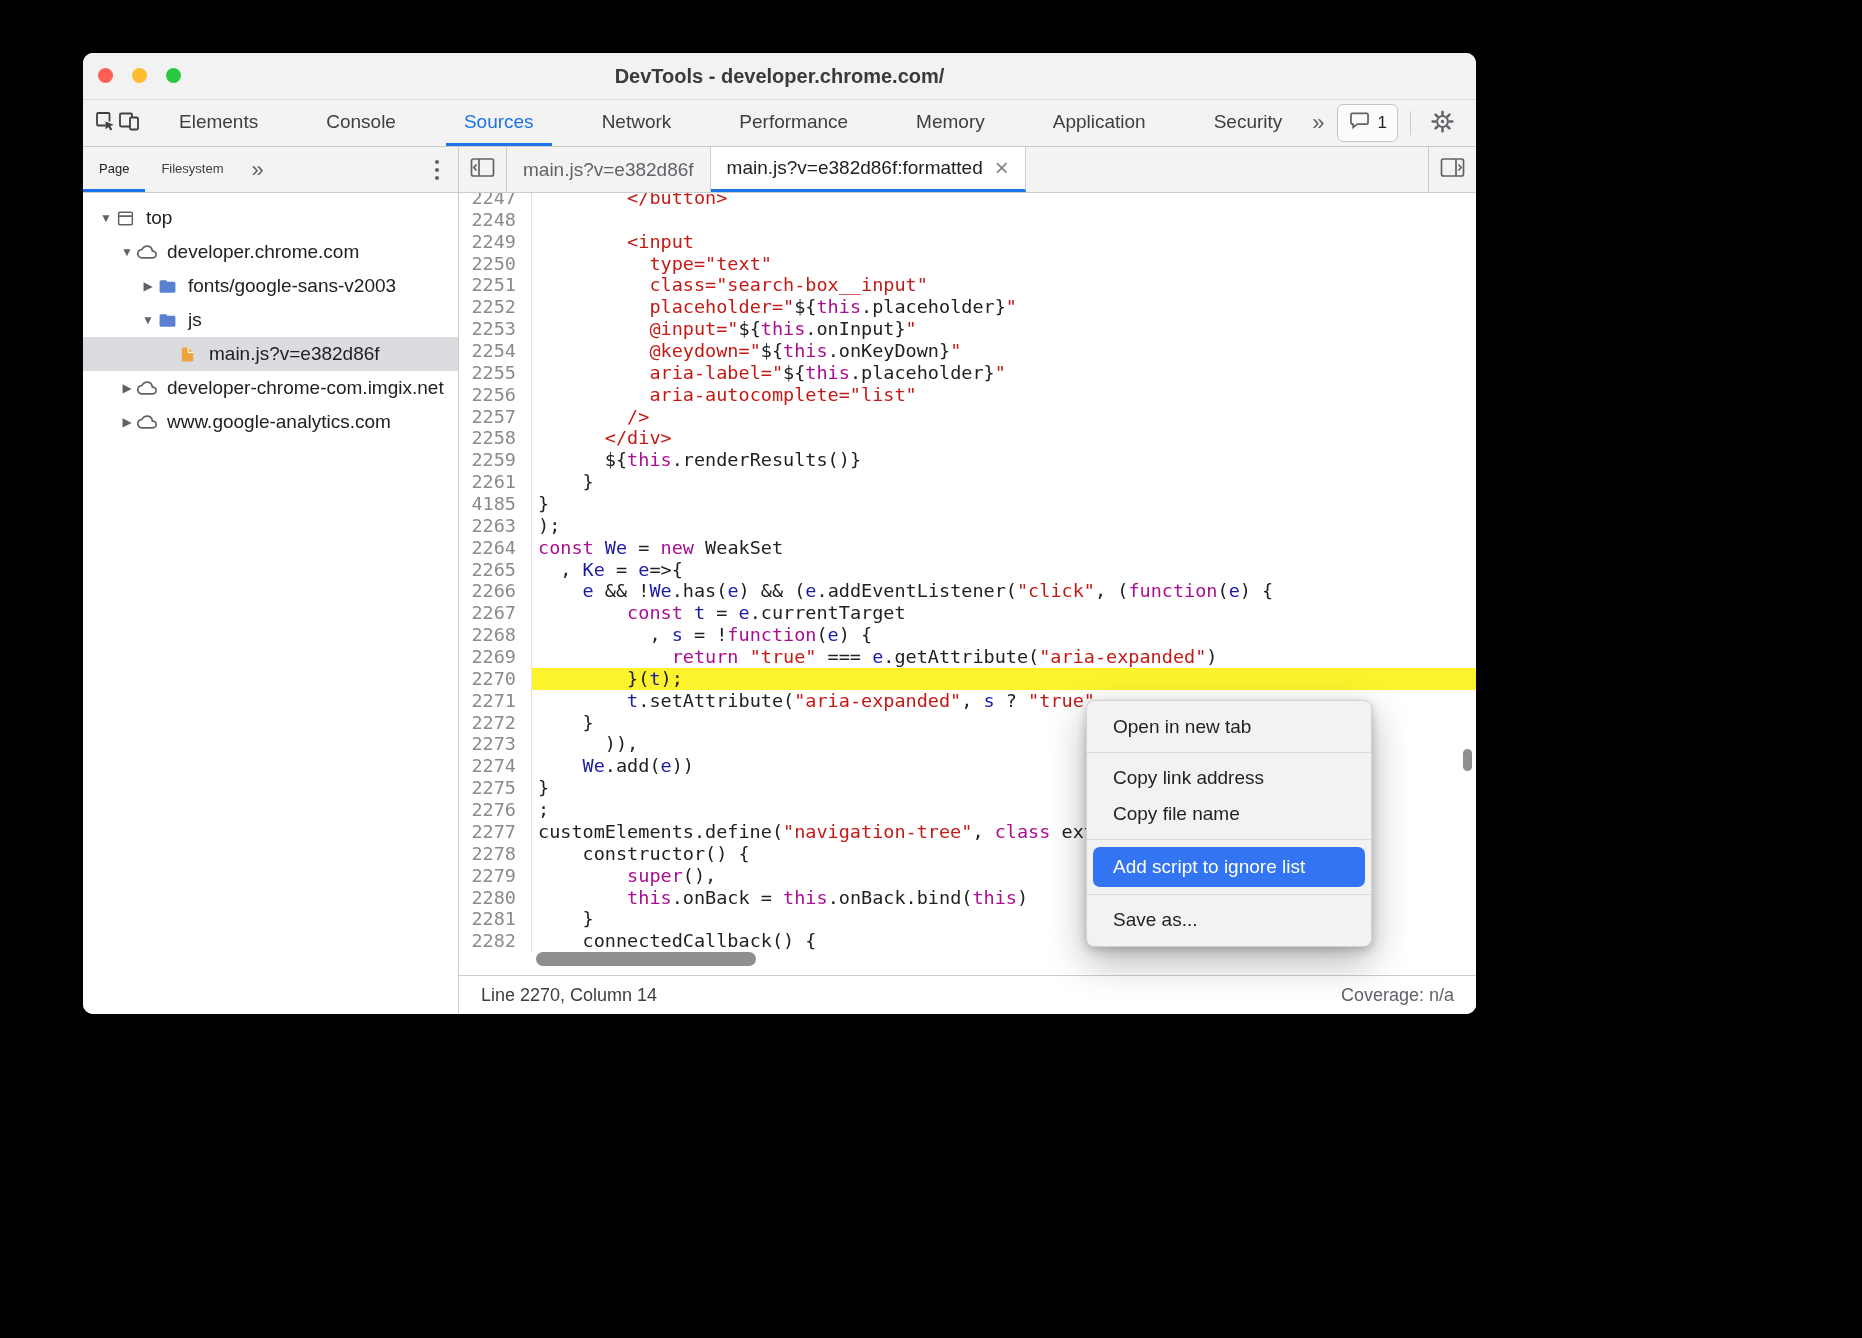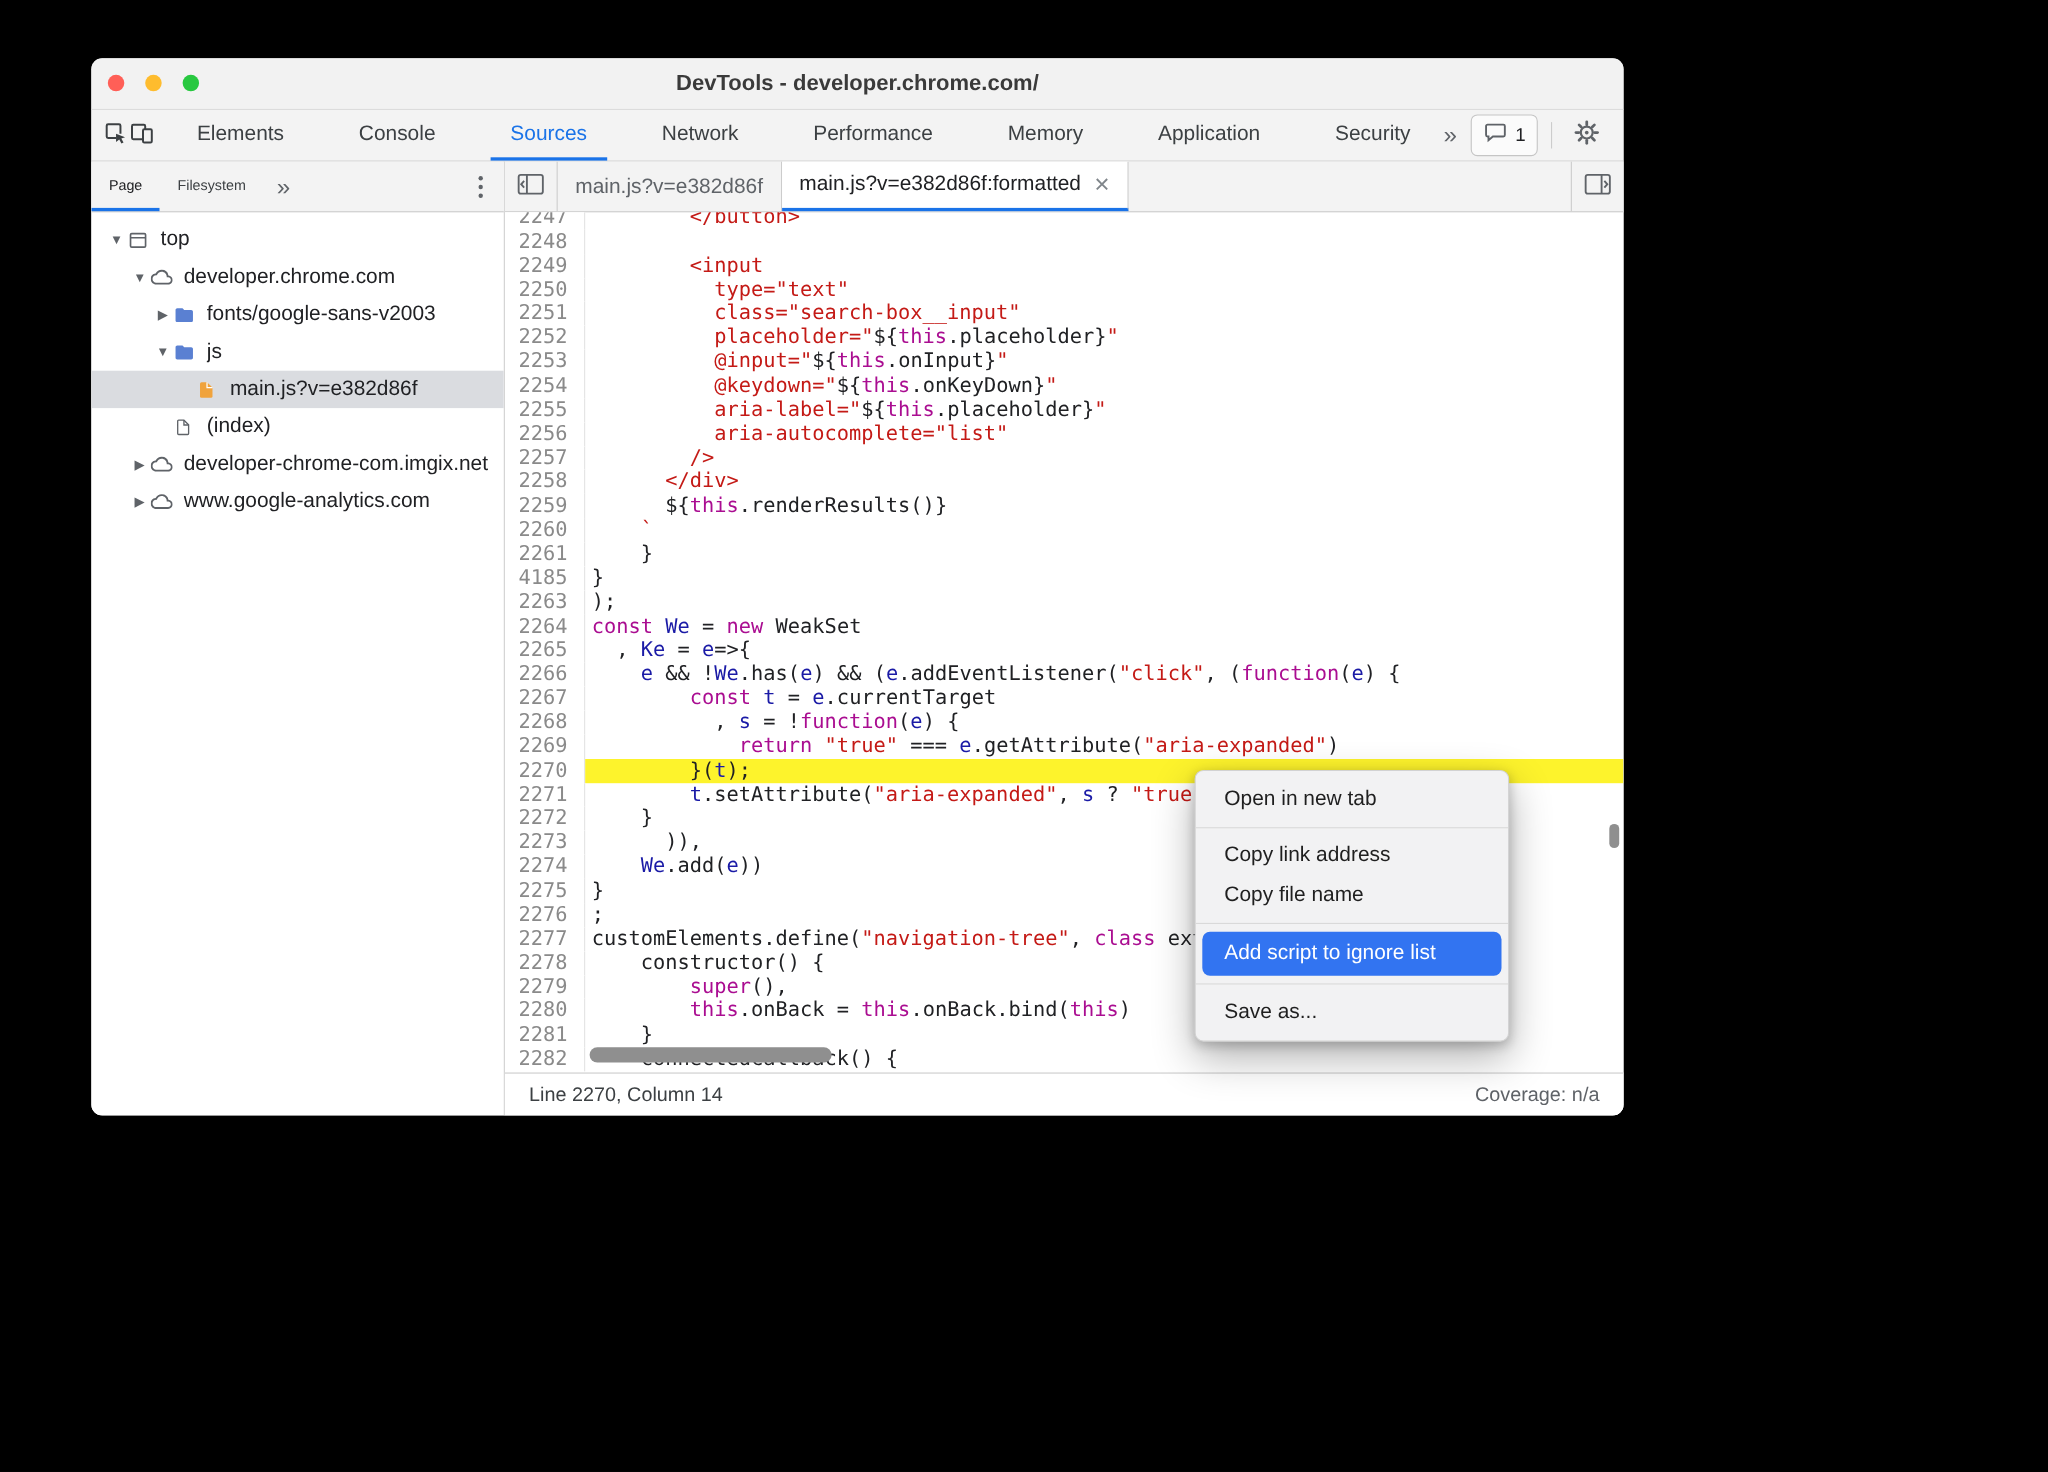--- a/index.html
+++ b/index.html
@@ -207,30 +207,20 @@
             <div class="tree-row selected" style="padding-left: 76px;">
               <span class="expander"></span>
               <span class="tree-icon c-script">
                 <svg width="17" height="19" viewBox="0 0 24 24">
                   <path fill="currentColor" d="M13 2H6a2 2 0 0 0-2 2v16a2 2 0 0 0 2 2h12a2 2 0 0 0 2-2V9l-7-7z"></path>
                   <path d="M13 2v7h7" fill="none" stroke="#fff" stroke-width="1.6"></path>
                 </svg>
               </span>
               <span class="tree-label">main.js?v=e382d86f</span>
             </div>
-            <div class="tree-row" style="padding-left: 55px;">
-              <span class="expander"></span>
-              <span class="tree-icon">
-                <svg width="17" height="19" viewBox="0 0 24 24">
-                  <path fill="none" stroke="currentColor" stroke-width="1.7" d="M13 2.8H6.2A1.2 1.2 0 0 0 5 4v16a1.2 1.2 0 0 0 1.2 1.2h11.6A1.2 1.2 0 0 0 19 20V8.8L13 2.8z"></path>
-                  <path d="M13 3v6h6" fill="none" stroke="currentColor" stroke-width="1.7"></path>
-                </svg>
-              </span>
-              <span class="tree-label">(index)</span>
-            </div>
             <div class="tree-row" style="padding-left: 34px;">
               <span class="expander">▶</span>
               <span class="tree-icon">
                 <svg width="20" height="20" viewBox="0 0 24 24">
                   <path fill="currentColor" d="M19.35 10.04A7.49 7.49 0 0 0 12 4C9.11 4 6.6 5.64 5.35 8.04A5.994 5.994 0 0 0 0 14c0 3.31 2.69 6 6 6h13c2.76 0 5-2.24 5-5 0-2.64-2.05-4.78-4.65-4.96zM19 18H6c-2.21 0-4-1.79-4-4s1.79-4 4-4h.71C7.37 7.69 9.48 6 12 6c3.04 0 5.5 2.46 5.5 5.5V12H19c1.66 0 3 1.34 3 3s-1.34 3-3 3z"></path>
                 </svg>
               </span>
               <span class="tree-label">developer-chrome-com.imgix.net</span>
             </div>
             <div class="tree-row" style="padding-left: 34px;">
@@ -321,24 +311,20 @@
                 <span class="gutter">2257</span>
                 <span class="code-text"><span class="tk-d">        </span><span class="tk-s">/&gt;</span></span>
               </div>
               <div class="code-line">
                 <span class="gutter">2258</span>
                 <span class="code-text"><span class="tk-d">      </span><span class="tk-s">&lt;/div&gt;</span></span>
               </div>
               <div class="code-line">
                 <span class="gutter">2259</span>
                 <span class="code-text"><span class="tk-d">      </span><span class="tk-d">${</span><span class="tk-k">this</span><span class="tk-d">.renderResults()</span><span class="tk-d">}</span></span>
-              </div>
-              <div class="code-line">
-                <span class="gutter">2260</span>
-                <span class="code-text"><span class="tk-d">    </span><span class="tk-s">`</span></span>
               </div>
               <div class="code-line">
                 <span class="gutter">2261</span>
                 <span class="code-text"><span class="tk-d">    </span><span class="tk-d">}</span></span>
               </div>
               <div class="code-line">
                 <span class="gutter">4185</span>
                 <span class="code-text"><span class="tk-d">}</span></span>
               </div>
               <div class="code-line">

